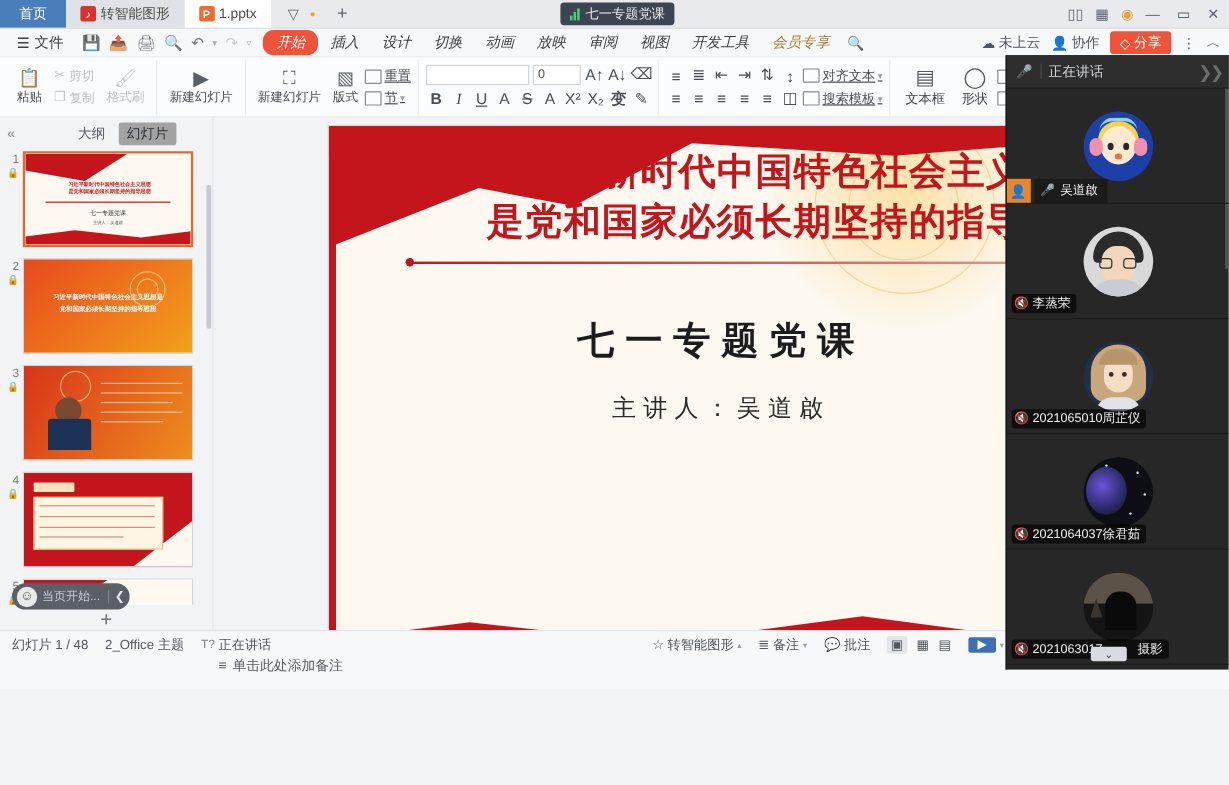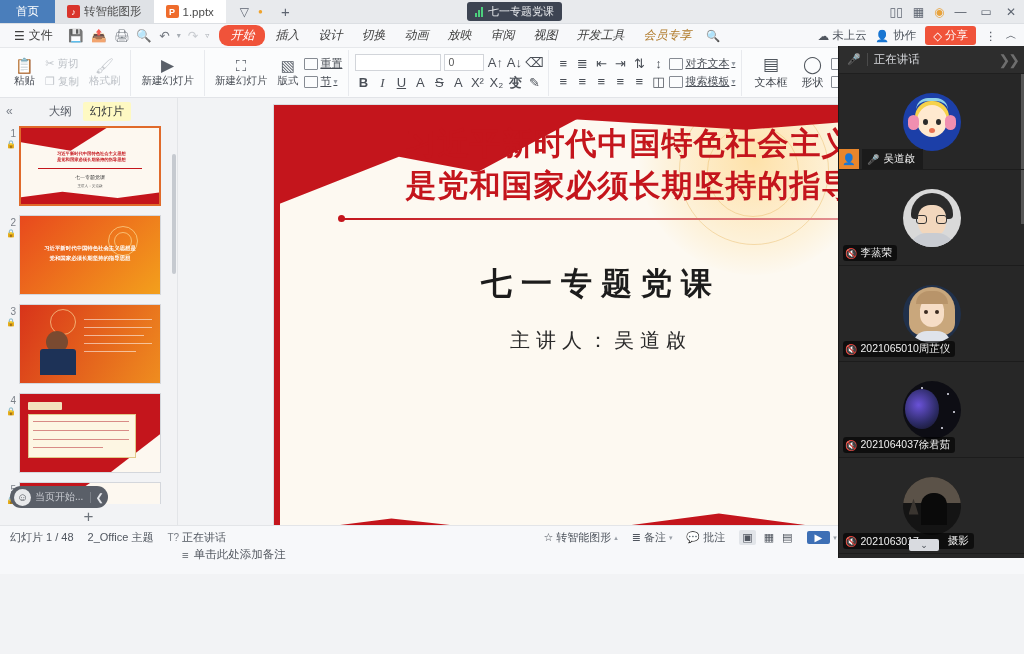--- a/index.html
+++ b/index.html
@@ -86,23 +86,23 @@
   .big-ritem .bg { font-size:17px; line-height:17px; color:#52585f;}
 
   
   .main { display: flex; height: 432px; background: #f2f3f5; }
 
   
   .slidepanel { width: 178px; background: #f2f3f5; position: relative; display:flex; flex-direction:column;
     border-right: 1px solid #e3e5e8;}
   .sp-head { height: 26px; display: flex; align-items: center; gap: 5px; padding-left: 6px; }
   .sp-collapse { color: #7b818a; font-size: 12px; }
-  .sp-tabs { display:flex; gap:4px; margin-left: 24px; }
+  .sp-tabs { display:flex; gap:4px; margin-left: 40px; }
   .sp-tab { font-size: 11.5px; color: #585d66; padding: 2px 7px; border-radius:2px;}
-  .sp-tab.active { background: #fef9c3; color: #2f3338; }
+  .sp-tab.active { background: #a3a3a3; color: #2f3338; }
   .thumbs { flex: 1; overflow: hidden; position: relative; padding-top: 2px; }
   .thumb-row { display: flex; align-items: flex-start; gap: 3px; margin-bottom: 9px; padding-left: 2px;}
   .thumb-num { width: 14px; text-align: right; font-size: 10px; color: #7a7f87; padding-top: 2px; line-height:11px;}
   .thumb-num .lock { font-size: 8px; color:#9aa0a8; display:block; }
   .thumb { width: 142px; height: 80px; background: #fff; border: 1px solid #d4d7dc; position: relative;
     overflow: hidden; }
   .thumb.sel { border: 2px solid #e06a2b; }
   .sp-add { height: 26px; display:flex; align-items:center; justify-content:center; color:#6d737b; font-size:17px;}
   .sp-scroll { position:absolute; right:1px; top:30px; width:4px; height:120px; background:#c6cad0; border-radius:2px;}
 

